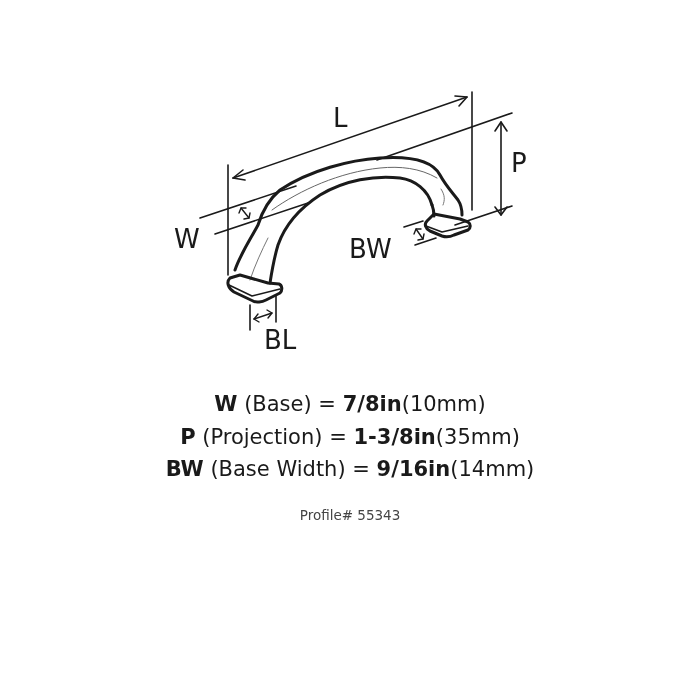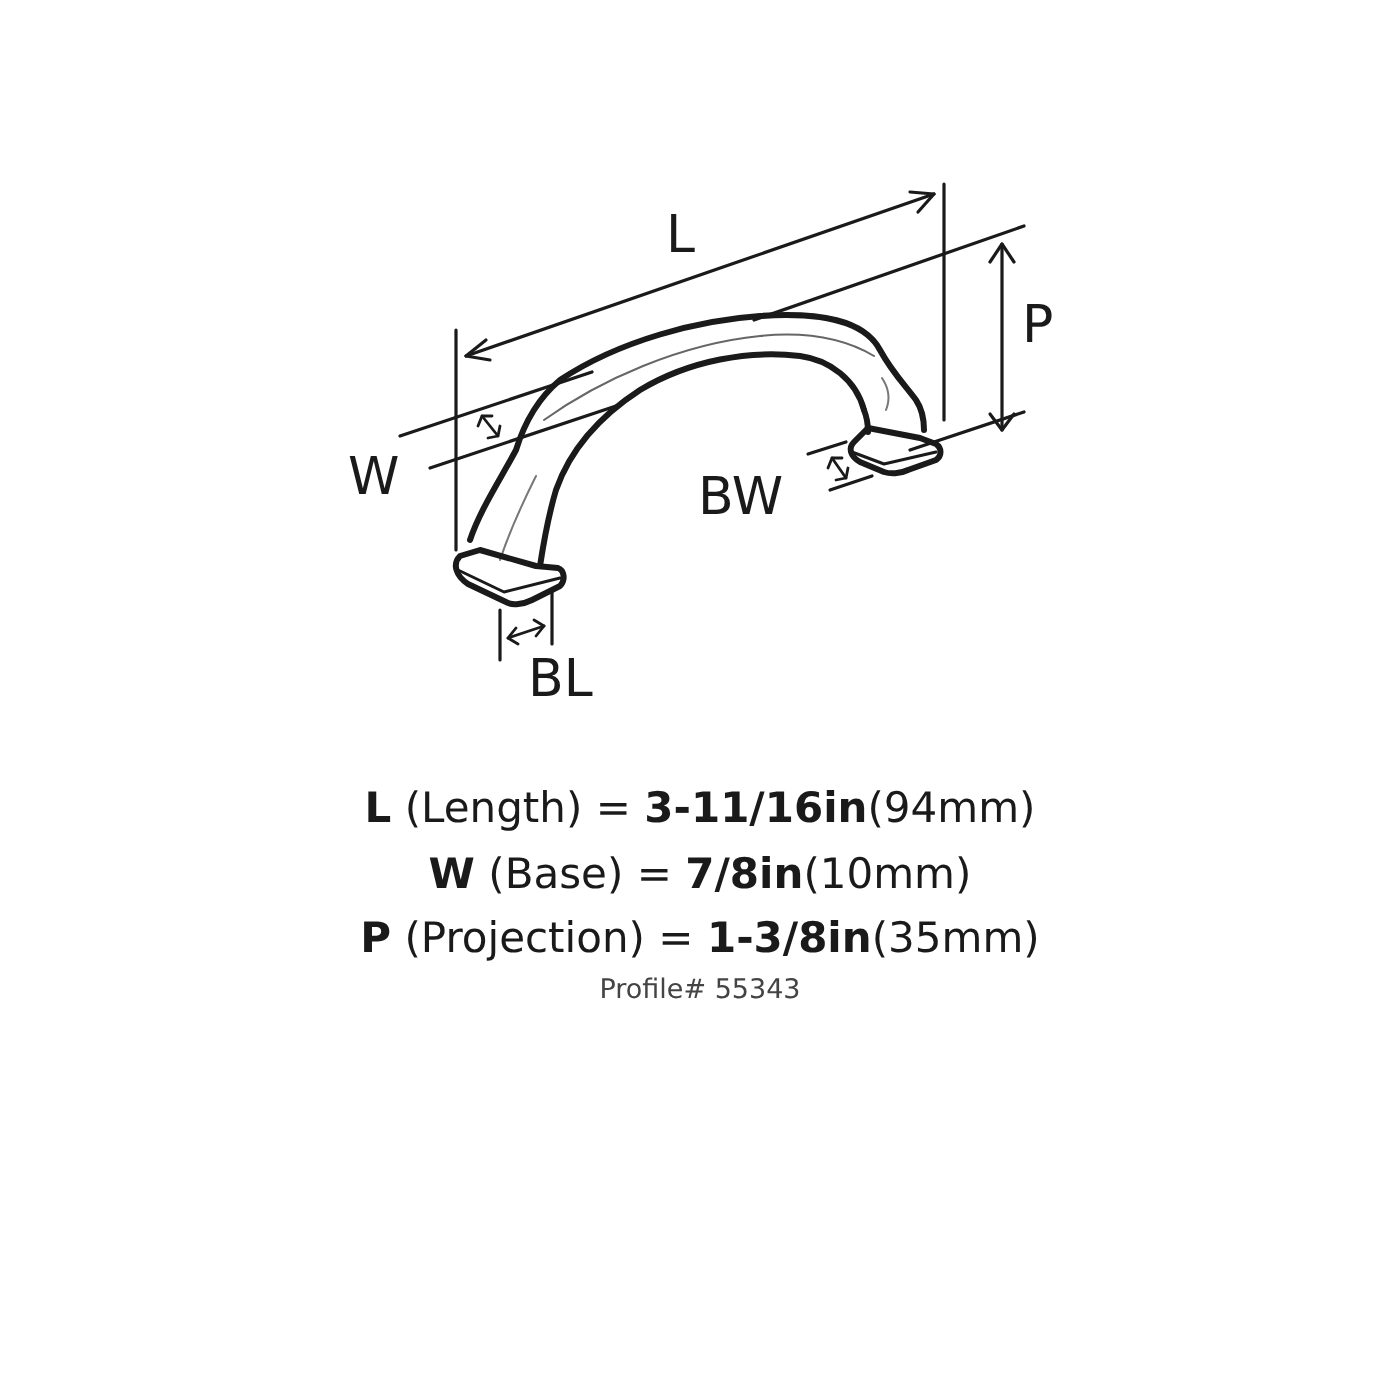--- a/index.html
+++ b/index.html
@@ -3,21 +3,21 @@
 <meta charset="utf-8">
 <style>
   html, body { margin: 0; padding: 0; background: #ffffff; }
   body { width: 700px; height: 700px; position: relative; overflow: hidden; font-family: "DejaVu Sans", sans-serif; color: #1a1a1a; }
   .drawing { position: absolute; left: 0; top: 0; width: 700px; height: 370px; }
   .lbl { position: absolute; font-family: "DejaVu Sans", sans-serif; font-size: 26px; color: #1a1a1a; line-height: 1; }
   .specs { position: absolute; left: 0; top: 388px; width: 700px; text-align: center; }
   .spec-row { font-size: 21px; line-height: 32.5px; white-space: nowrap; color: #1a1a1a; }
   .spec-row .code, .spec-row .val { font-weight: bold; }
   .spec-row .desc { font-weight: normal; }
-  .profile { font-size: 13.5px; color: #444; margin-top: 0; line-height: 18px; }
+  .profile { font-size: 13.5px; color: #444; margin-top: 20px; line-height: 18px; }
 </style>
 </head>
 <body>
 
 <div class="drawing">
   <svg width="700" height="370" viewBox="0 0 700 370">
     <g fill="none" stroke="#1a1a1a" stroke-linecap="round" stroke-linejoin="round">
 
       <line x1="228" y1="165" x2="228" y2="275" stroke-width="1.6"></line>
 
@@ -75,31 +75,31 @@
 
   <span class="lbl" style="left:333px; top:105px;">L</span>
   <span class="lbl" style="left:511px; top:150px;">P</span>
   <span class="lbl" style="left:174px; top:226px;">W</span>
   <span class="lbl" style="left:349px; top:236px;">BW</span>
   <span class="lbl" style="left:264px; top:327px;">BL</span>
 </div>
 
 <div class="specs">
   <div class="spec-row">
-    <span class="code">L</span>
-    <span class="desc">(Length)</span>
-    <span class="desc">=</span>
-    <span class="val">3-11/16in</span><span class="desc">(94mm)</span>
-  </div>
-  <div class="spec-row">
     <span class="code">W</span>
     <span class="desc">(Base)</span>
     <span class="desc">=</span>
     <span class="val">7/8in</span><span class="desc">(10mm)</span>
   </div>
   <div class="spec-row">
     <span class="code">P</span>
     <span class="desc">(Projection)</span>
     <span class="desc">=</span>
     <span class="val">1-3/8in</span><span class="desc">(35mm)</span>
   </div>
+  <div class="spec-row">
+    <span class="code">BW</span>
+    <span class="desc">(Base Width)</span>
+    <span class="desc">=</span>
+    <span class="val">9/16in</span><span class="desc">(14mm)</span>
+  </div>
   <div class="profile">Profile# 55343</div>
 </div>
 
 </body></html>

